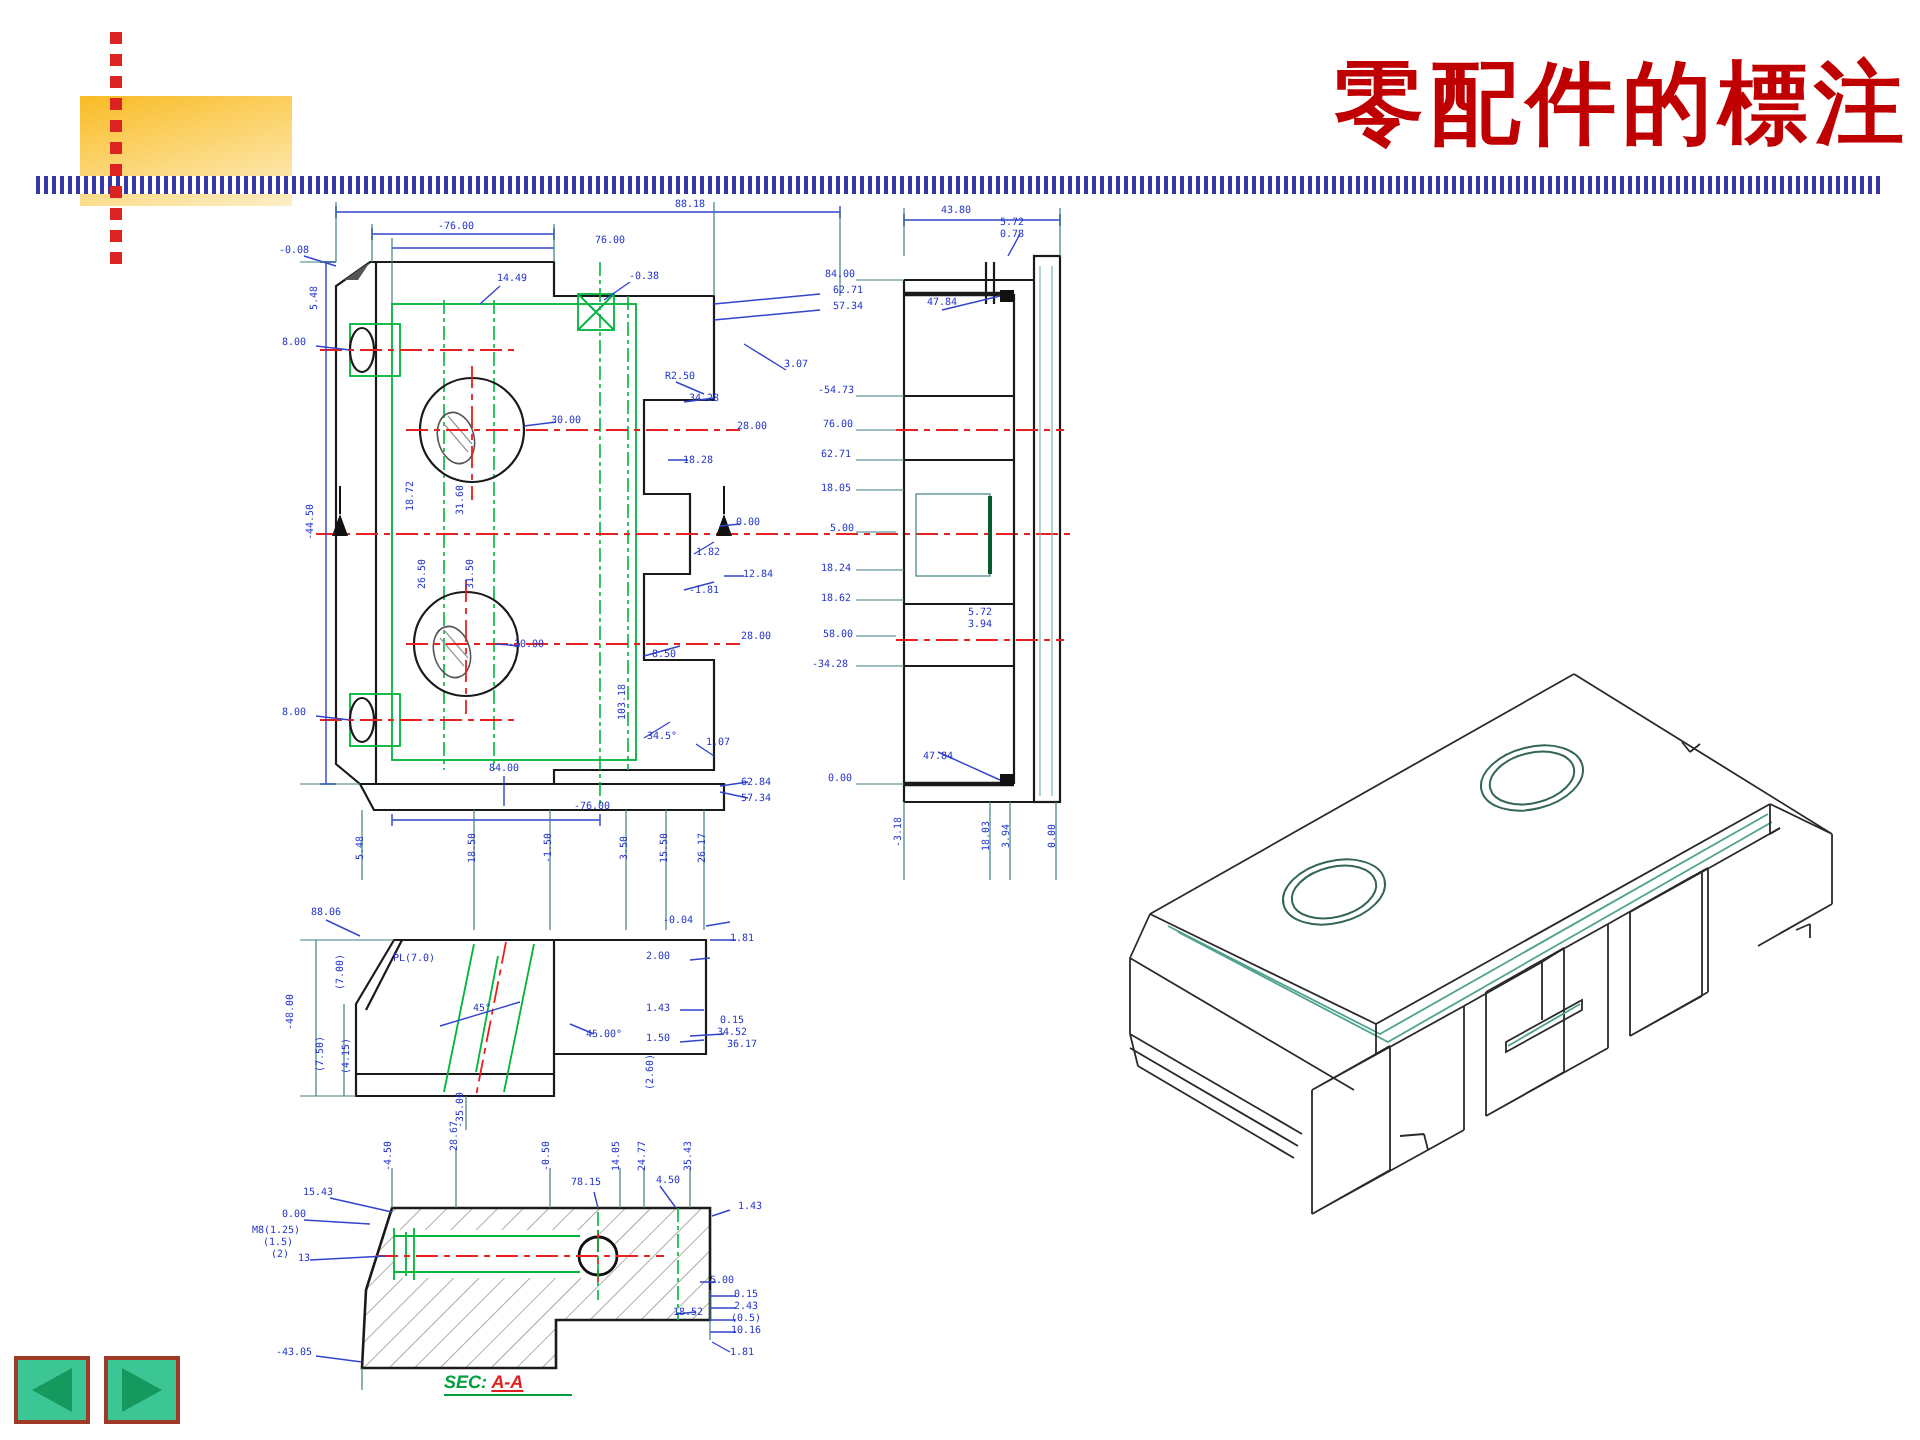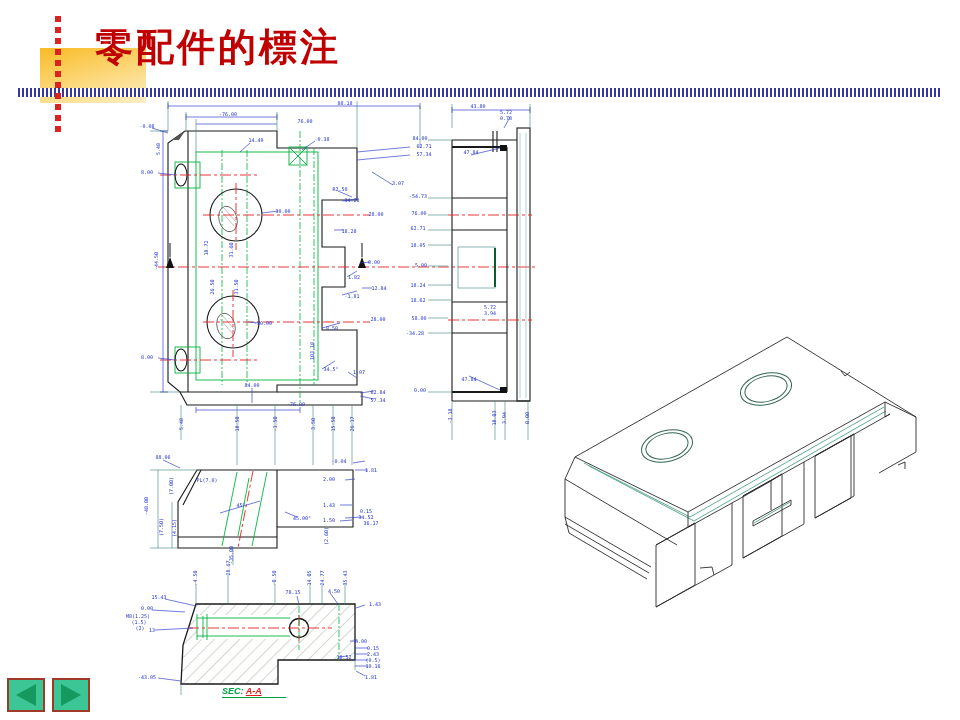--- a/index.html
+++ b/index.html
@@ -5,22 +5,22 @@
   html,body{margin:0;padding:0;background:#888;}
   .slide{position:relative;width:960px;height:720px;background:#ffffff;overflow:hidden;
          font-family:"Liberation Sans",sans-serif;}
   
   .deco-square{position:absolute;left:40px;top:48px;width:106px;height:55px;
     background:linear-gradient(165deg,#f9bb25 0%,#fcd97e 55%,#fdeec6 100%);}
   .deco-hatchbar{position:absolute;left:18px;top:88px;width:922px;height:9px;
     background:repeating-linear-gradient(90deg,#3636a4 0 2px,#ffffff 2px 4px);}
   .deco-dashline{position:absolute;left:55px;top:16px;width:6px;height:330px;max-height:116px;
     background:repeating-linear-gradient(180deg,#dd2222 0 6px,transparent 6px 11px);}
-  .page-title{position:absolute;left:95px;top:22px;width:860px;text-align:left;margin:0;
-    font-family:"Liberation Serif",serif;font-weight:bold;font-size:38px;letter-spacing:3px;color:#c00000;}
+  .page-title{position:absolute;left:95px;top:22px;width:860px;text-align:right;margin:0;
+    font-family:"Liberation Serif",serif;font-weight:bold;font-size:45px;letter-spacing:3px;color:#c00000;}
   
   svg.cad{position:absolute;left:0;top:0;}
   .k{stroke:#1a1a1a;fill:none;stroke-width:1.1}
   .k2{stroke:#1a1a1a;fill:none;stroke-width:2.2}
   .g{stroke:#00b43c;fill:none;stroke-width:0.9}
   .gd{stroke:#00b43c;fill:none;stroke-width:0.8;stroke-dasharray:7 2 2 2}
   .r{stroke:#e82020;fill:none;stroke-width:0.9;stroke-dasharray:11 3 3 3}
   .t{stroke:#3f8080;fill:none;stroke-width:0.6}
   .b{stroke:#3344cc;fill:none;stroke-width:0.7}
   .i{stroke:#2a2a2a;fill:none;stroke-width:0.9}

